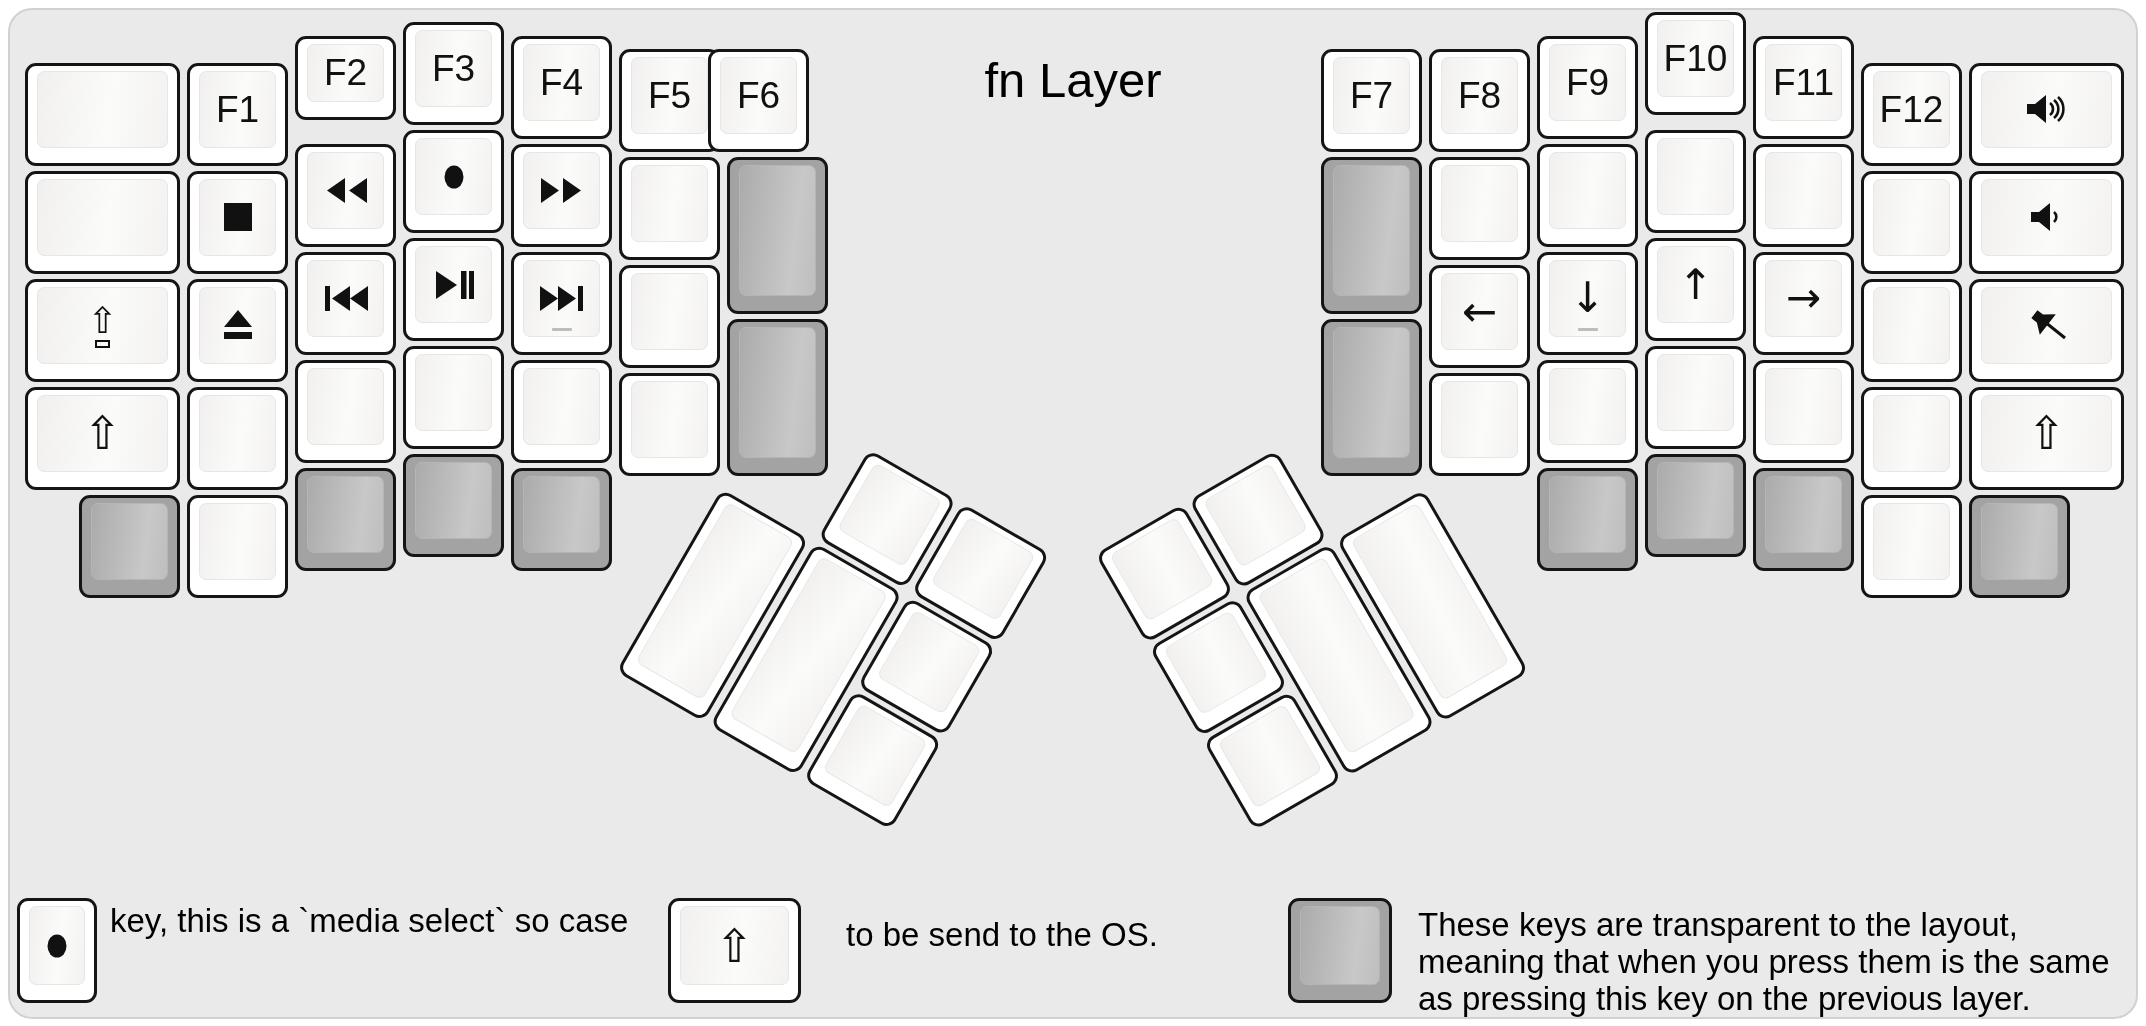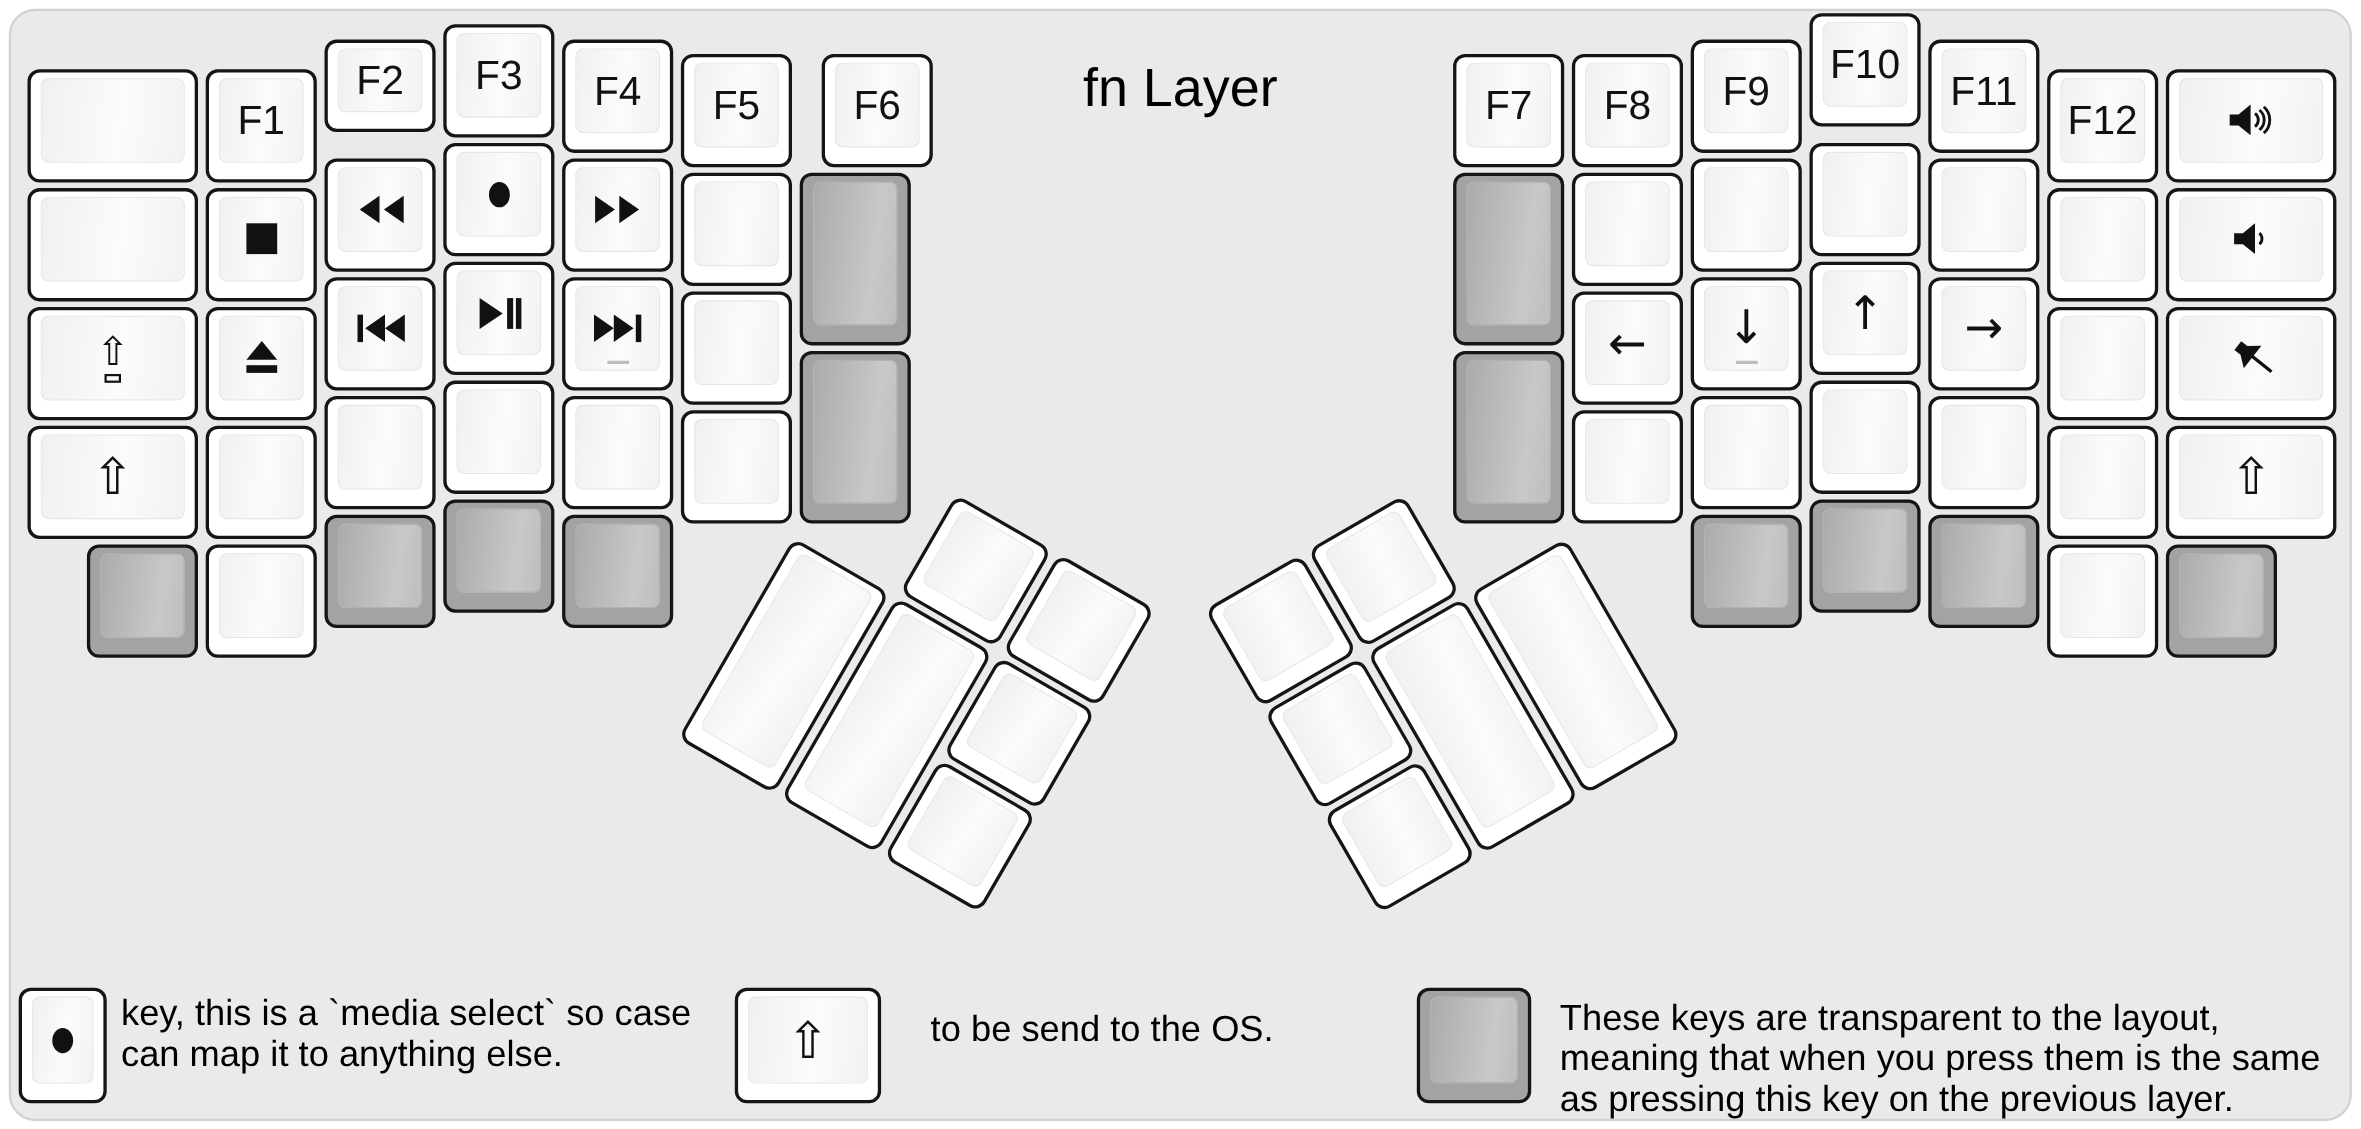--- a/index.html
+++ b/index.html
@@ -195,21 +195,21 @@
       </div>
       <div class="key" style="left: 619px; top: 157px; width: 101px; height: 103px;">
         <div class="keytop"></div>
       </div>
       <div class="key" style="left: 619px; top: 265px; width: 101px; height: 103px;">
         <div class="keytop"></div>
       </div>
       <div class="key" style="left: 619px; top: 373px; width: 101px; height: 103px;">
         <div class="keytop"></div>
       </div>
-      <div class="key" style="left: 747px; top: 49px; width: 101px; height: 103px;">
+      <div class="key" style="left: 708px; top: 49px; width: 101px; height: 103px;">
         <div class="keytop">
           <span class="label">F6</span>
         </div>
       </div>
       <div class="key gray" style="left: 727px; top: 157px; width: 101px; height: 157px;">
         <div class="keytop"></div>
       </div>
       <div class="key gray" style="left: 727px; top: 319px; width: 101px; height: 157px;">
         <div class="keytop"></div>
       </div>
@@ -406,21 +406,20 @@
             <span class="svgicon">
               <svg width="26" height="28" viewBox="0 0 26 28">
                 <ellipse cx="13" cy="14" rx="9.5" ry="11.5" fill="#111"></ellipse>
               </svg>
             </span>
           </div>
         </div>
       </div>
     <div class="legend-text" style="left:110px;top:902px;">
       <div>key, this is a `media select` so case</div>
-      <div>can map it to anything else.</div>
     </div>
 
     <div id="legend-sample-1">
         <div class="key" style="left: 668px; top: 898px; width: 133px; height: 105px;">
           <div class="keytop">
             <span class="glyph shift">⇧</span>
           </div>
         </div>
       </div>
     <div class="legend-text" style="left:846px;top:916px;">

